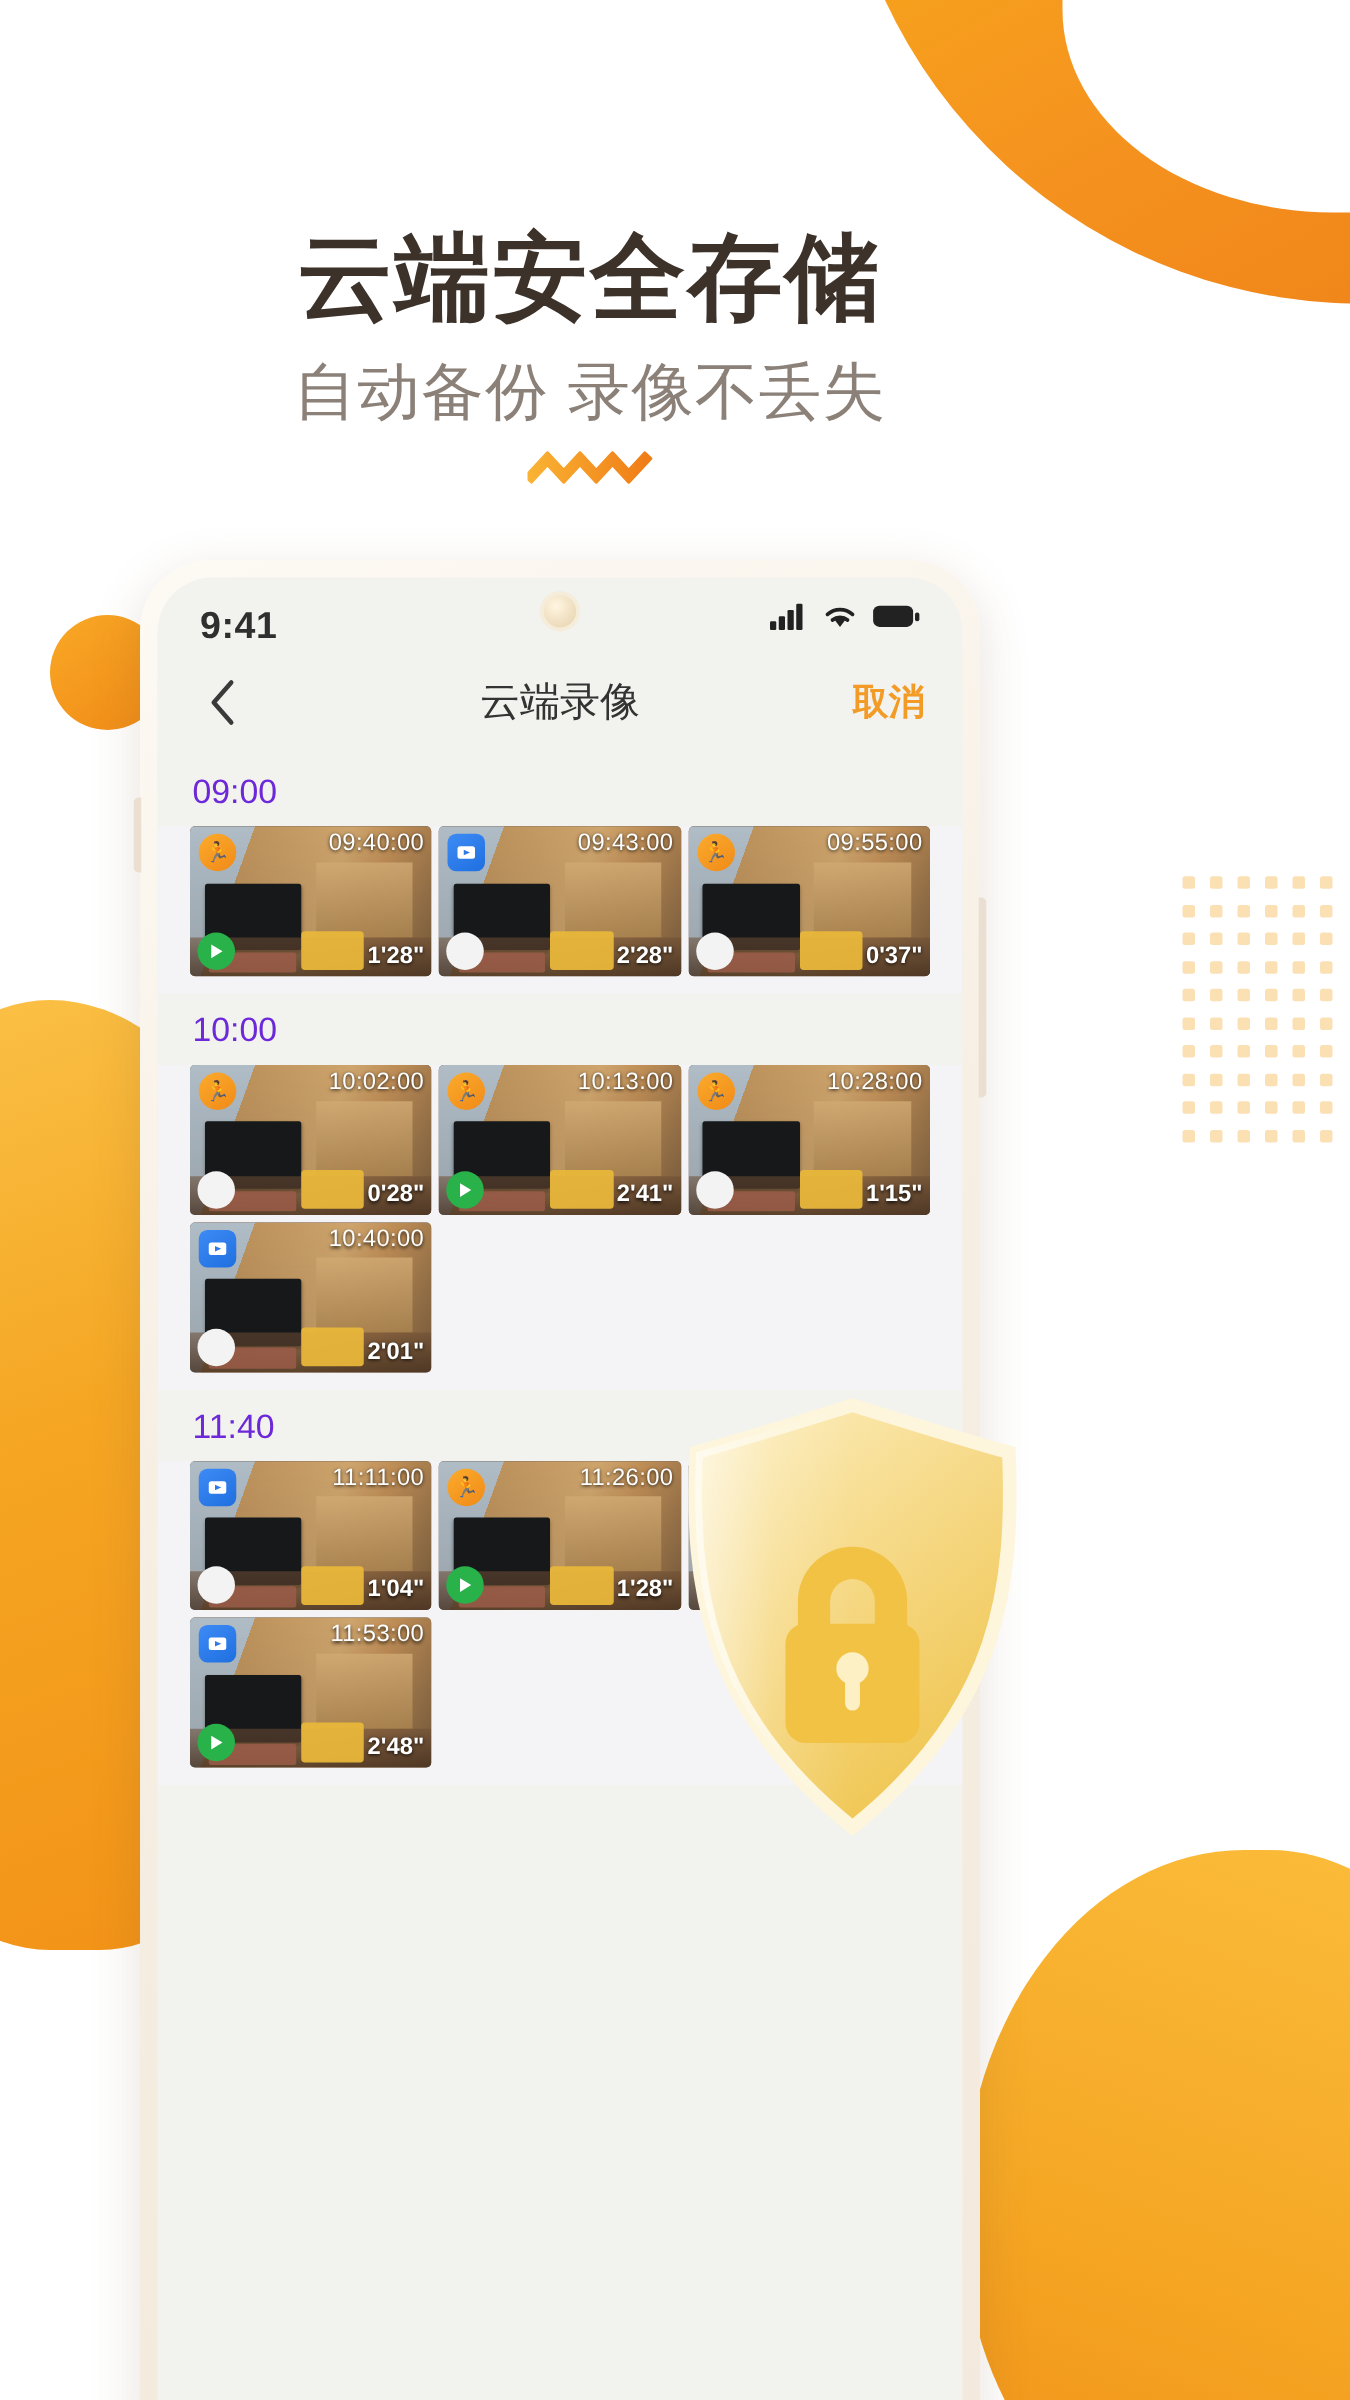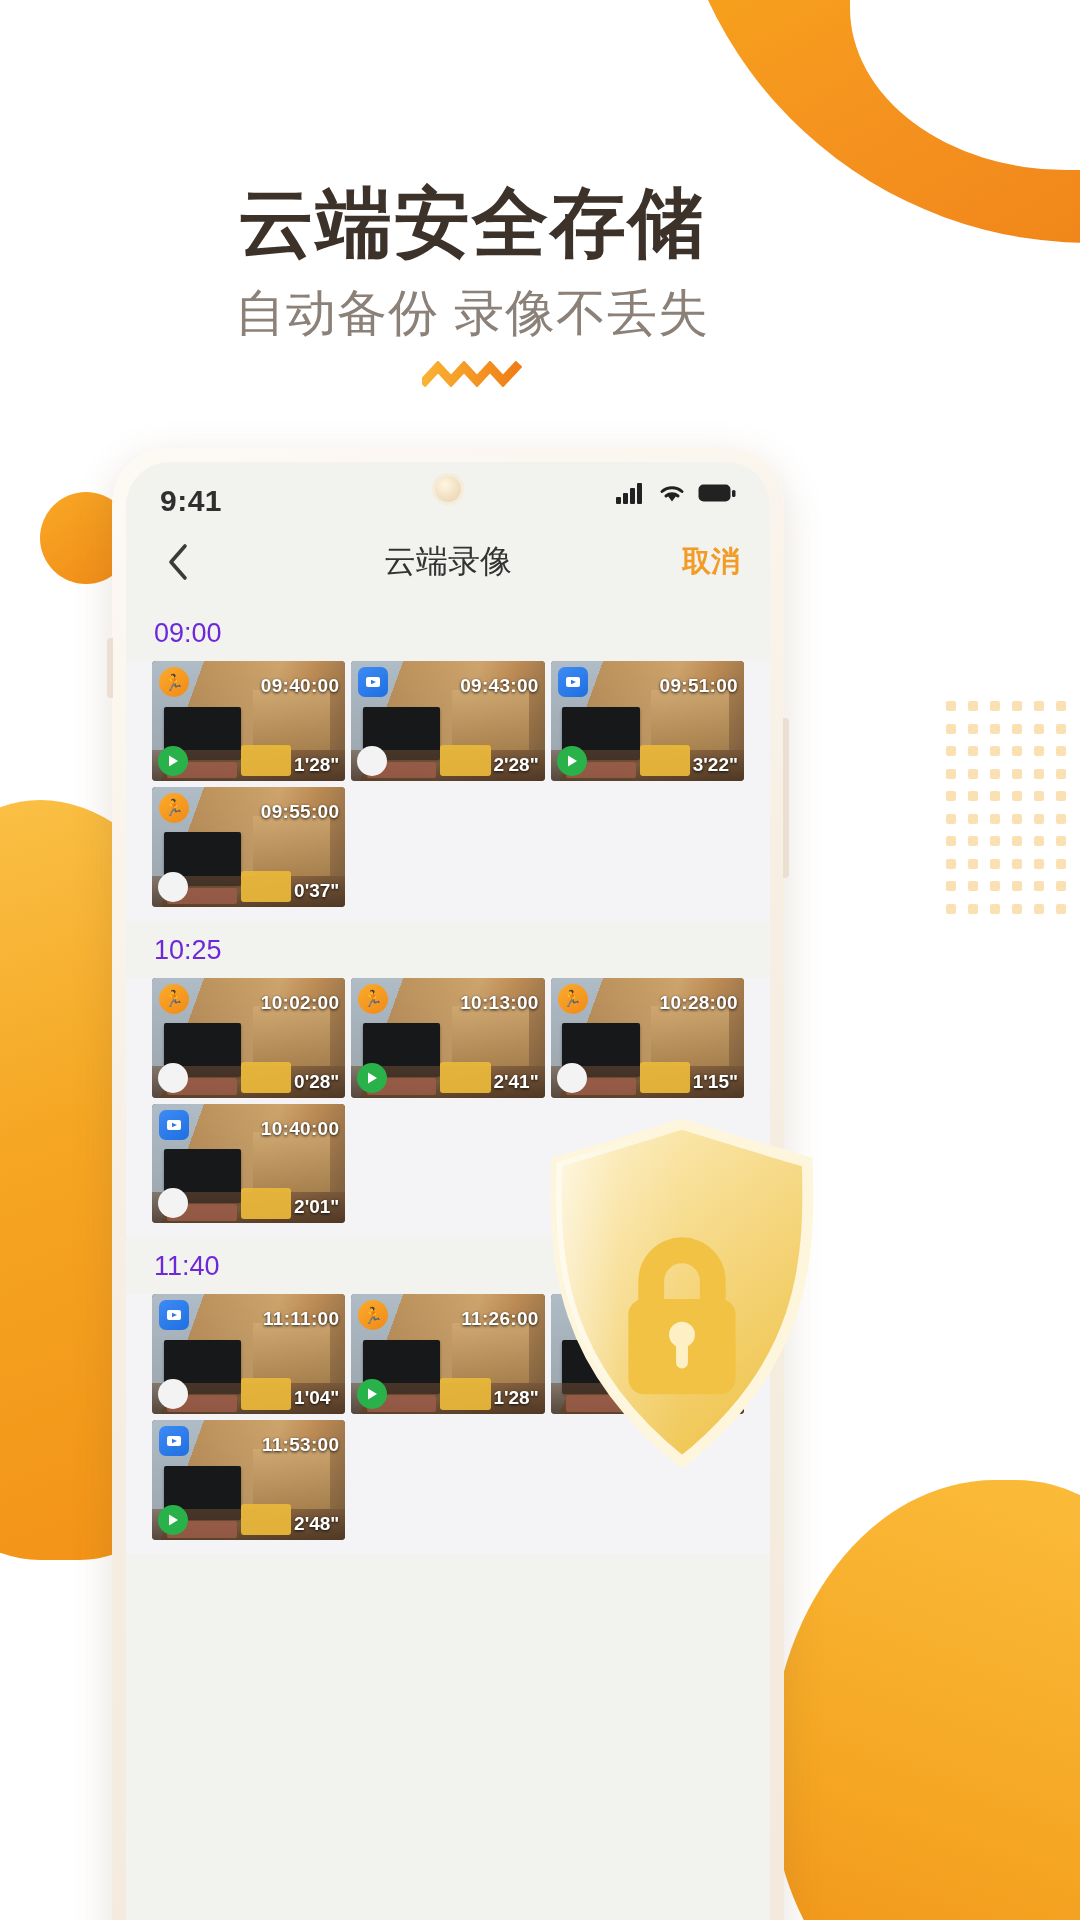--- a/index.html
+++ b/index.html
@@ -166,22 +166,22 @@
 
   .badge {
     position:absolute; left:7px; top:6px; width:30px;height:30px;border-radius:50%;
     display:flex;align-items:center;justify-content:center;
     font-size:16px; color:#fff; z-index:3;
   }
   .badge.motion { background:linear-gradient(145deg,#fbab2c,#f08a18); }
   .badge.video  { background:linear-gradient(145deg,#3d8bf5,#1f6fe0); border-radius:7px; }
 
   .ts {
-    position:absolute; right:6px; top:14px; z-index:3;
-    font-size:19px; color:#fff; font-weight:bold;
+    position:absolute; right:6px; top:3px; z-index:3;
+    font-size:19px; color:#fff; font-weight:normal;
     text-shadow:0 1px 3px rgba(0,0,0,.85);
     letter-spacing:.3px;
   }
   .dur {
     position:absolute; right:6px; bottom:5px; z-index:3;
     font-size:19px; color:#fff; font-weight:bold;
     text-shadow:0 1px 3px rgba(0,0,0,.85);
   }
   .play {
     position:absolute; left:6px; bottom:5px; z-index:3;
@@ -359,49 +359,28 @@
           <div class="play white"></div>
           <div class="dur">2'28"</div>
         </div>
         <div class="card">
           <div class="room"></div>
             <div class="tv"></div>
             <div class="shelf"></div>
           <div class="floor"></div>
             <div class="rug"></div>
             <div class="chair"></div>
-          <div class="badge video">
-            <svg width="16" height="16" viewBox="0 0 16 16">
-                <rect x="1" y="3" width="14" height="10" rx="2" fill="#fff"></rect>
-                <polygon points="6,5.8 11,8 6,10.2" fill="#2f7ae5"></polygon>
-              </svg>
-          </div>
-          <div class="ts">09:51:00</div>
-          <div class="play green">
-            <svg width="14" height="14" viewBox="0 0 14 14">
-                <polygon points="3,1.5 12,7 3,12.5" fill="#fff"></polygon>
-              </svg>
-          </div>
-          <div class="dur">3'22"</div>
-        </div>
-        <div class="card">
-          <div class="room"></div>
-            <div class="tv"></div>
-            <div class="shelf"></div>
-          <div class="floor"></div>
-            <div class="rug"></div>
-            <div class="chair"></div>
           <div class="badge motion">🏃</div>
           <div class="ts">09:55:00</div>
           <div class="play white"></div>
           <div class="dur">0'37"</div>
         </div>
       </div>
 
-      <div class="group-label">10:25</div>
+      <div class="group-label">10:00</div>
       <div class="grid">
         <div class="card">
           <div class="room"></div>
             <div class="tv"></div>
             <div class="shelf"></div>
           <div class="floor"></div>
             <div class="rug"></div>
             <div class="chair"></div>
           <div class="badge motion">🏃</div>
           <div class="ts">10:02:00</div>

